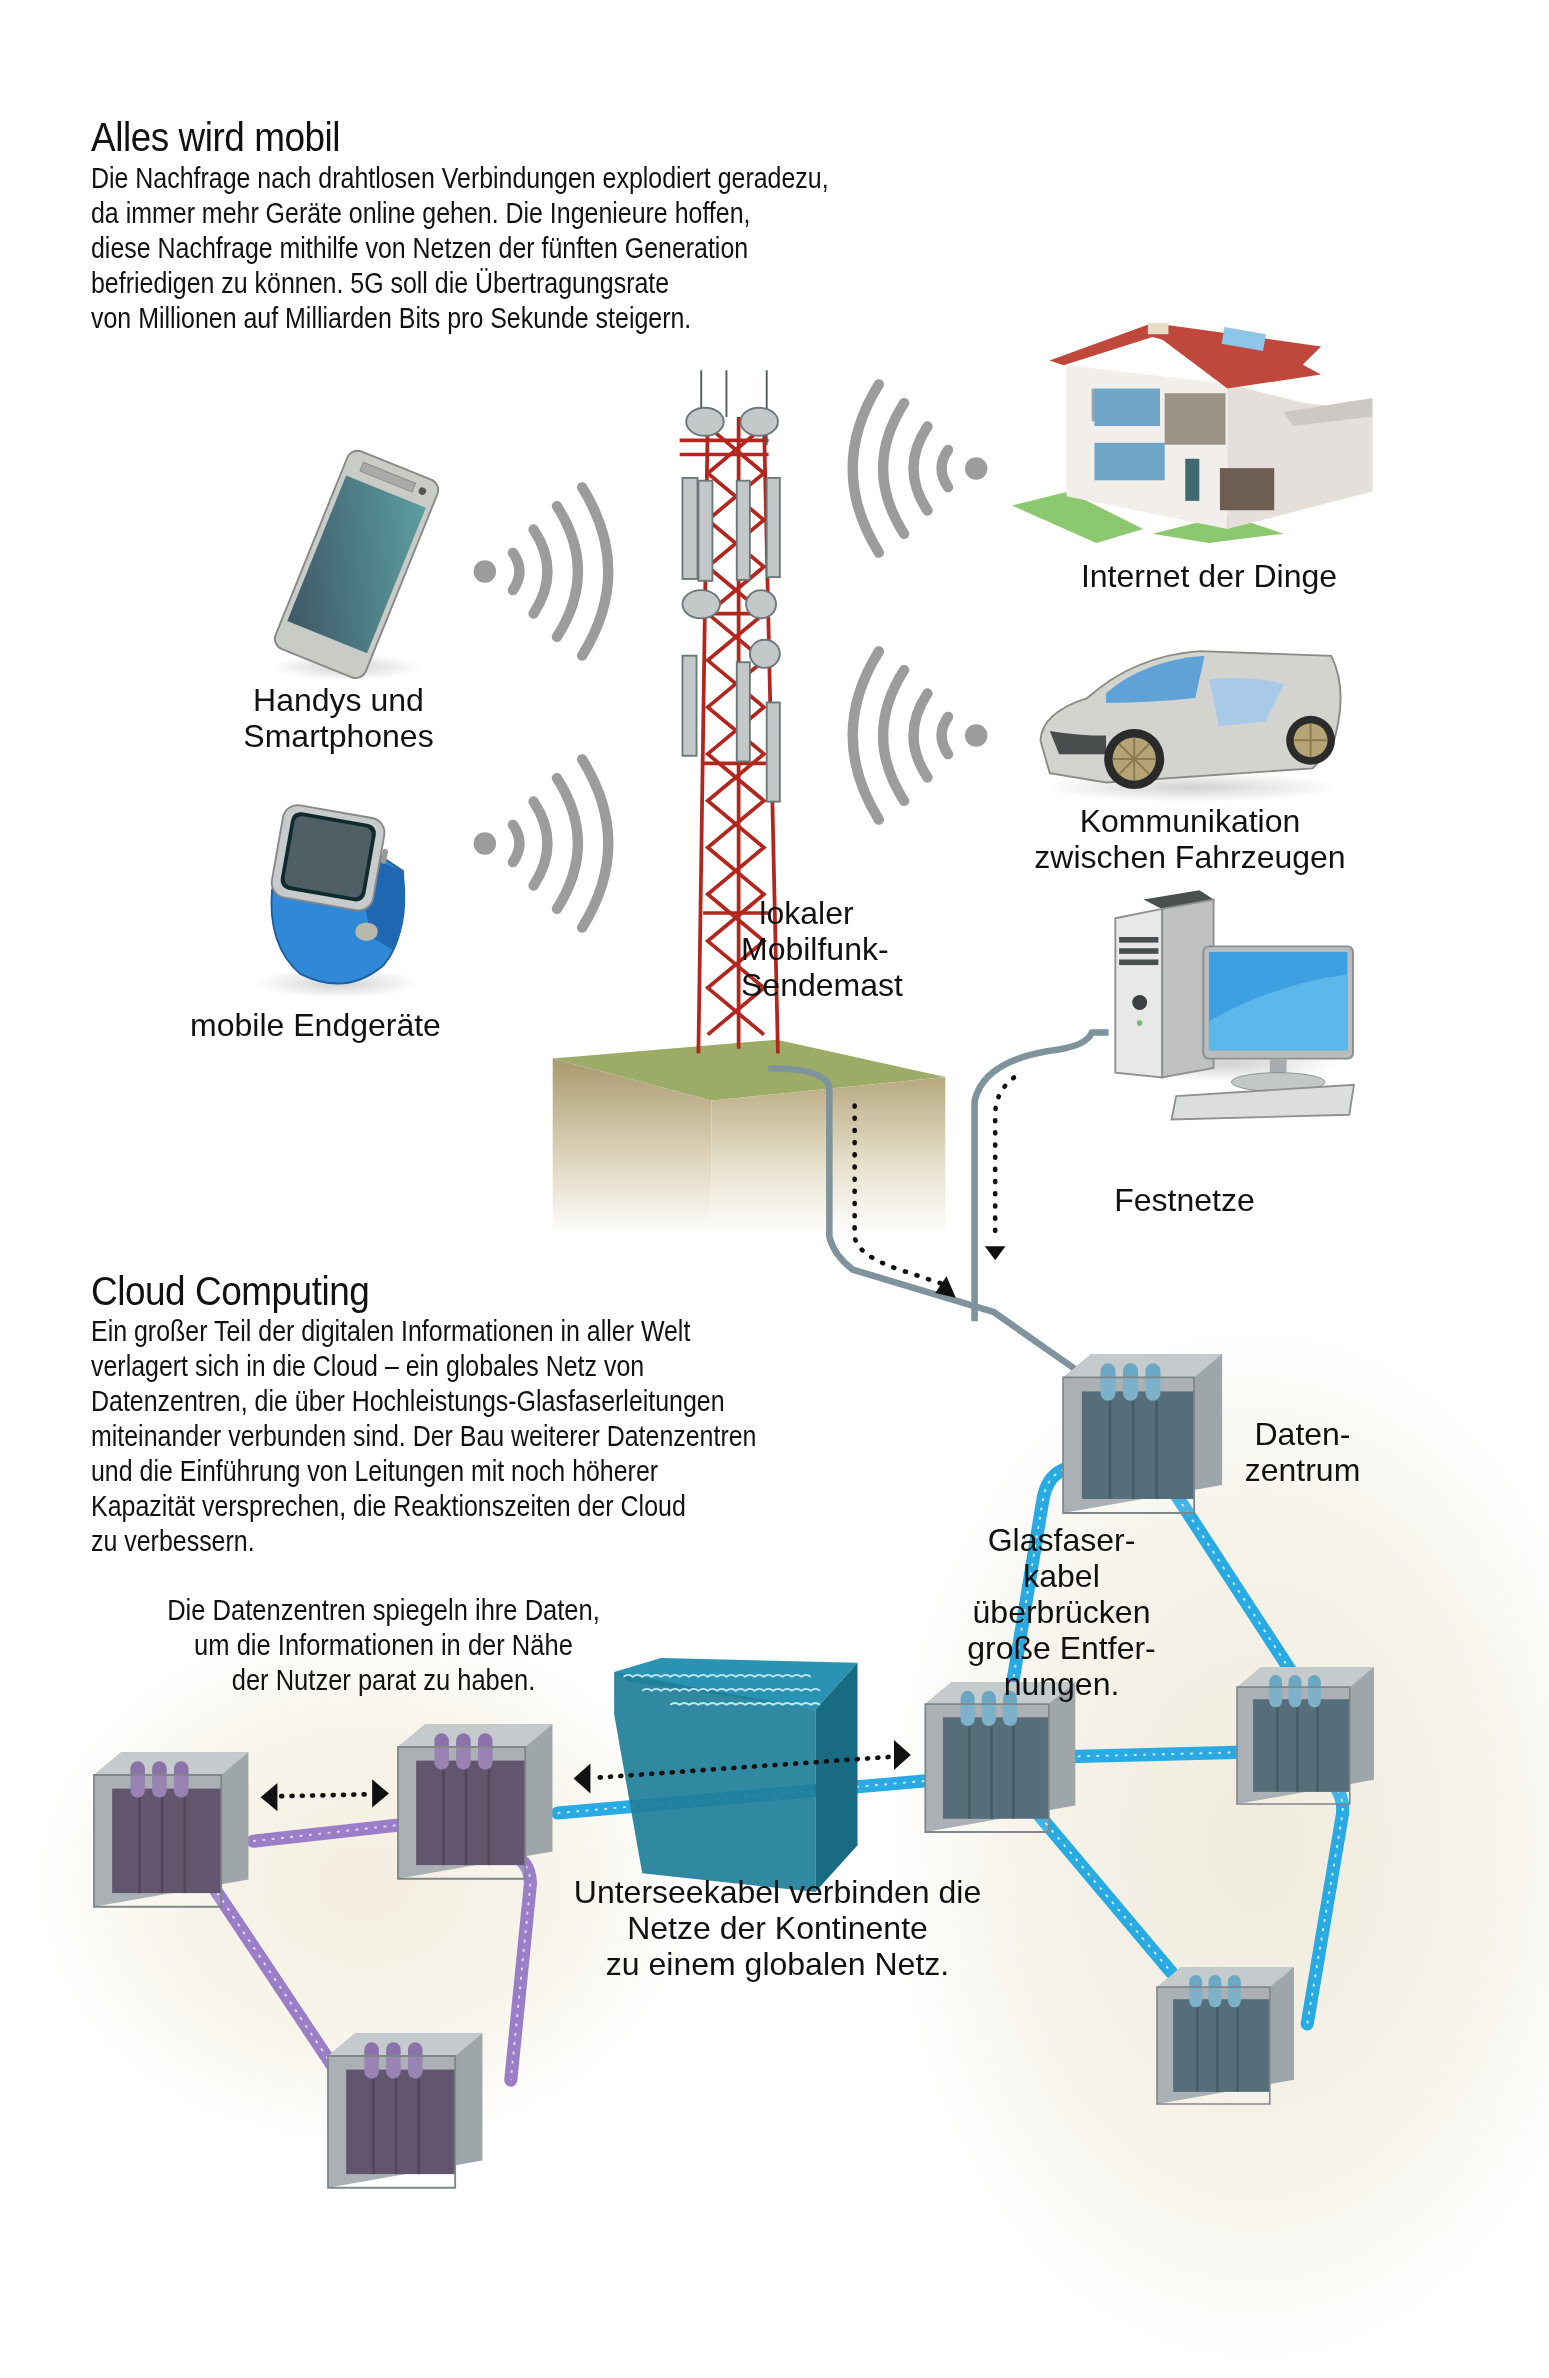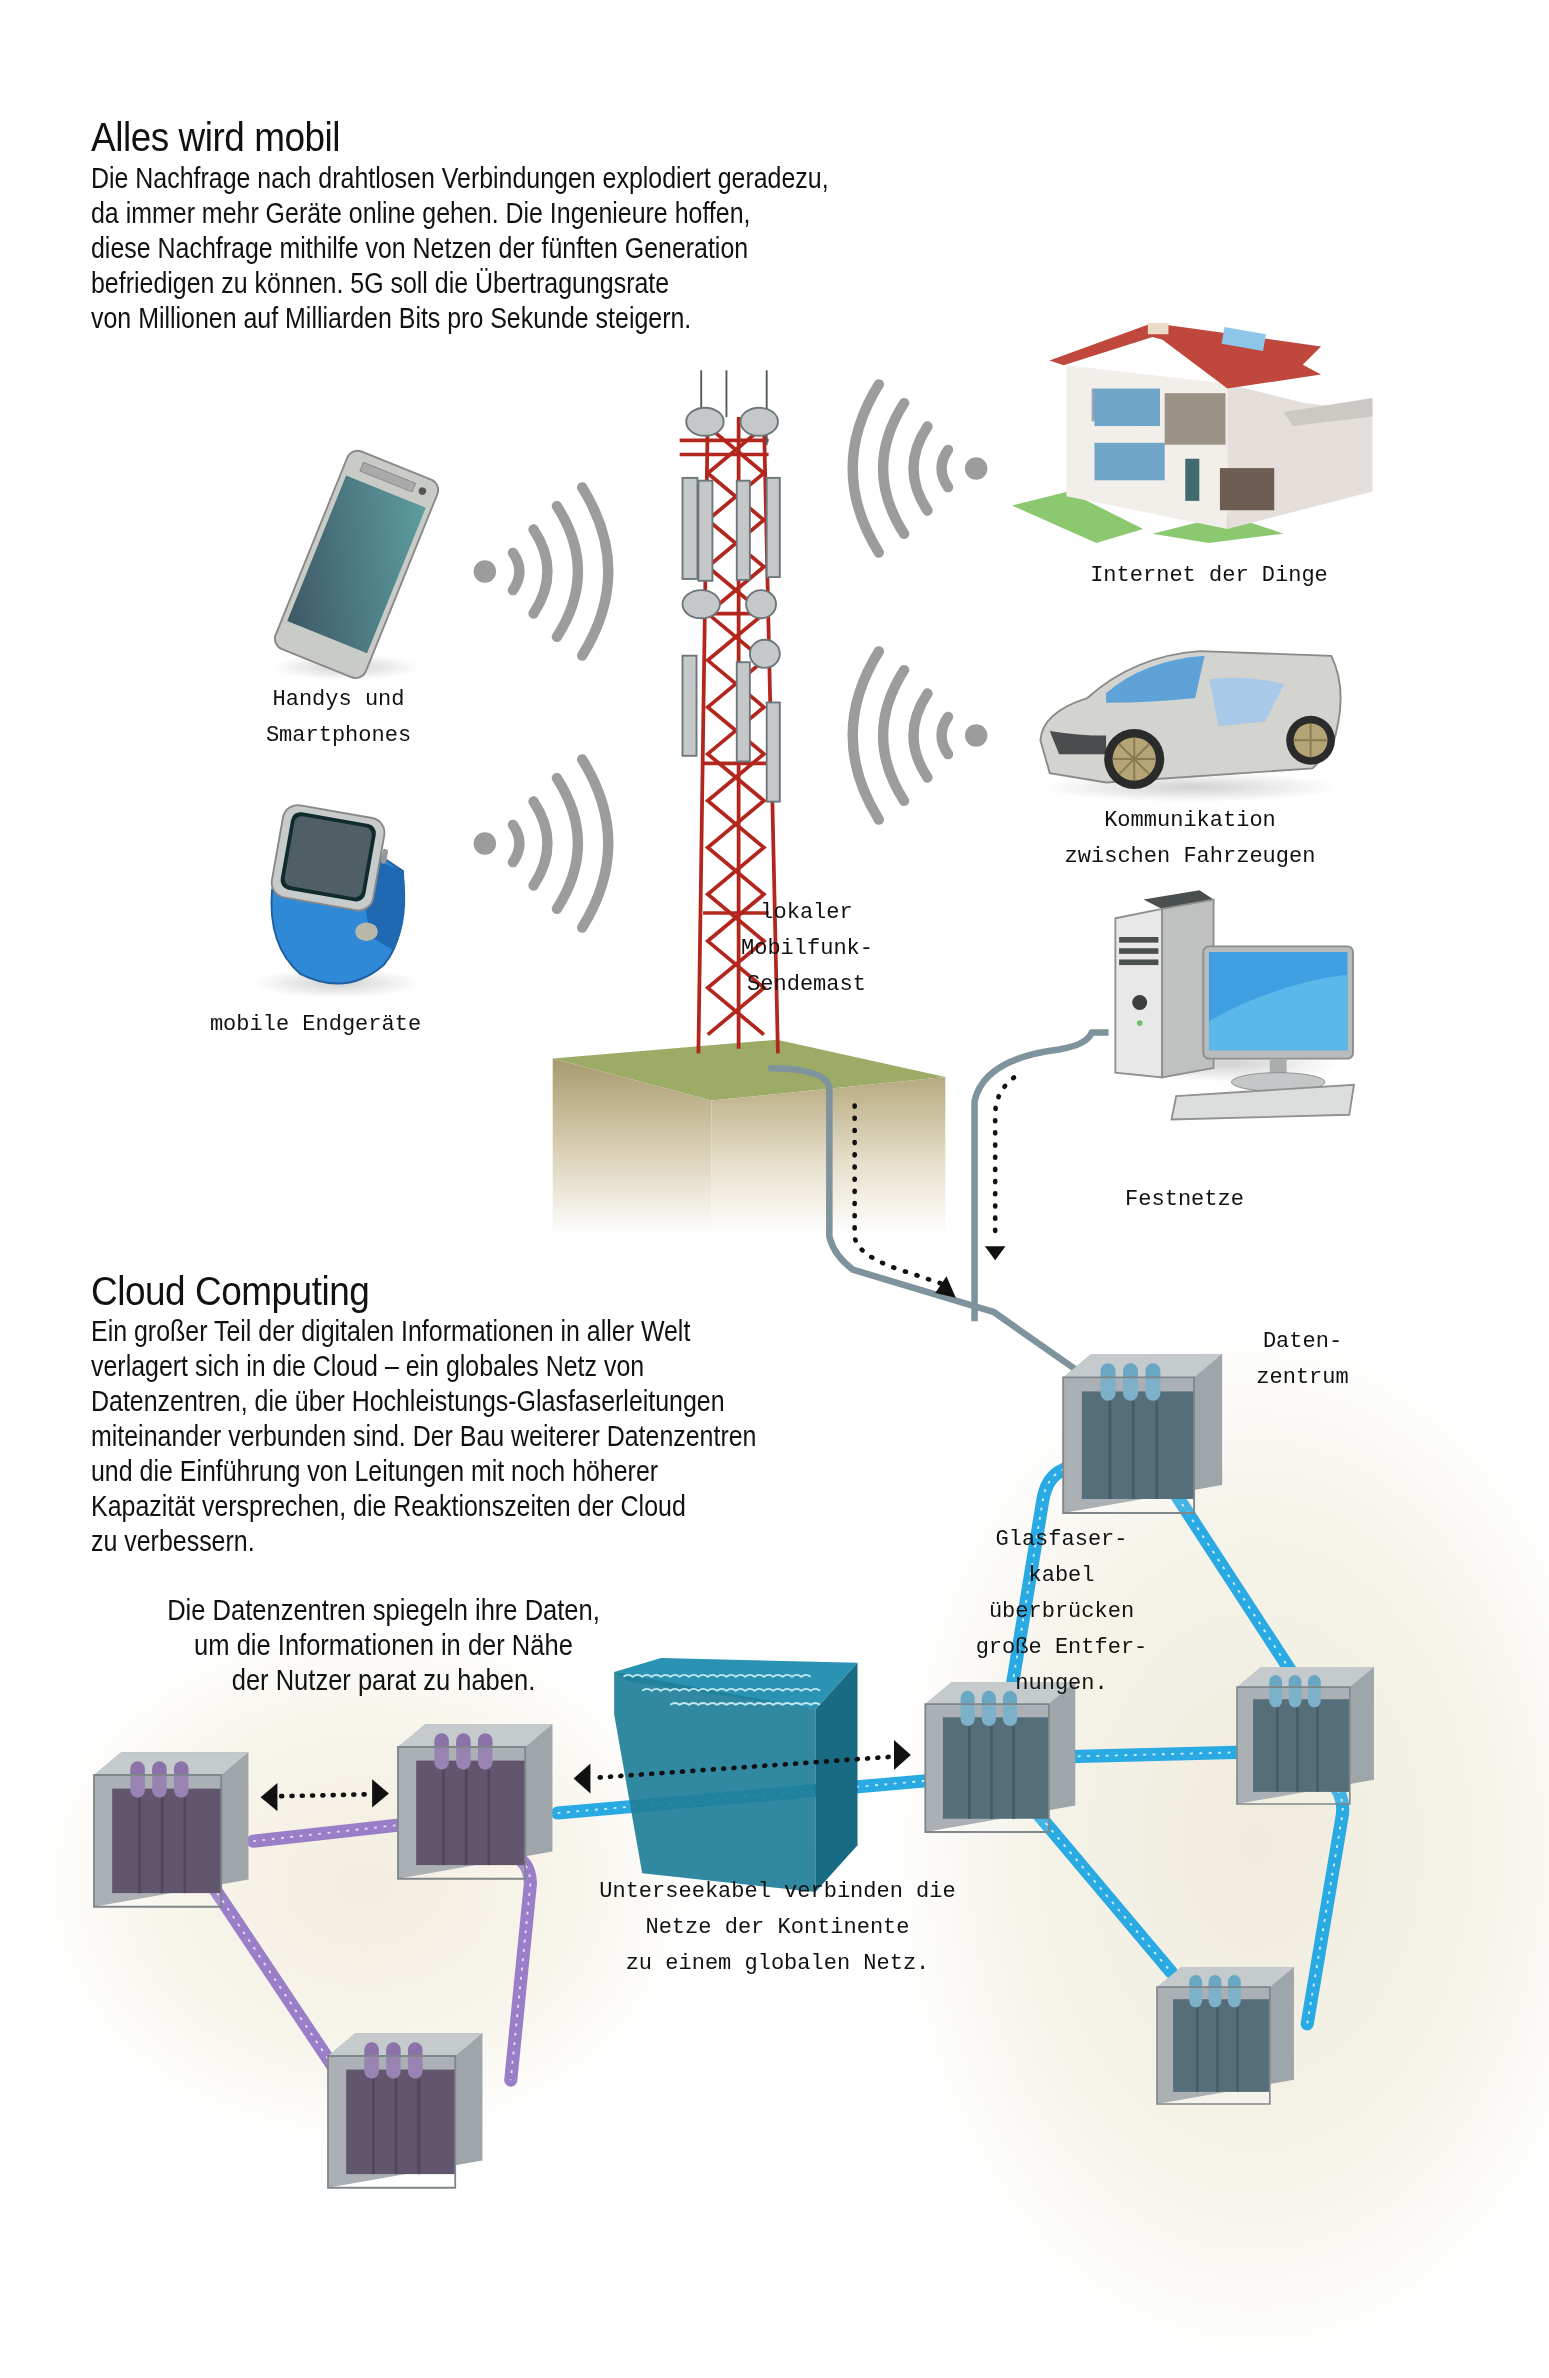--- a/index.html
+++ b/index.html
@@ -1,21 +1,21 @@
 <!DOCTYPE html>
 <html style="font-size:15px"><head>
 <meta charset="utf-8">
 <style>
   html, body { margin:0; padding:0; }
   body { width:1550px; height:2379px; position:relative; overflow:hidden; background:#ffffff; font-family:"DejaVu Sans Condensed","DejaVu Sans", sans-serif; color:#111; }
   .bgglow { position:absolute; border-radius:50%; pointer-events:none; }
   .abs { position:absolute; }
   .h1 { font-family:"Liberation Sans", sans-serif; font-size:41px; font-weight:normal; letter-spacing:-0.5px; line-height:47px; transform:scaleX(0.9); transform-origin:left top; }
   .body-text { font-family:"Liberation Sans", sans-serif; font-size:29px; line-height:35px; transform:scaleX(0.86); transform-origin:left top; white-space:pre; }
-  .label { font-family:Liberation Mono, monospace; font-size:22px; line-height:36px; text-align:center; white-space:pre; }
+  .label { font-family:Liberation Sans, sans-serif; font-size:32px; line-height:36px; text-align:center; white-space:pre; }
   .label-c { font-family:"Liberation Sans", sans-serif; font-size:29px; line-height:35px; text-align:center; white-space:pre; }
   svg { position:absolute; overflow:visible; }
 </style>
 </head>
 <body>
 
 <div class="bgglow" style="left:890px;top:1330px;width:731px;height:1031px;background:radial-gradient(ellipse at center,#efebdd 0%,#f6f3ea 45%,rgba(255,255,255,0) 72%);"></div>
 <div class="bgglow" style="left:37px;top:1621px;width:656px;height:525px;background:radial-gradient(ellipse at center,#f3eee0 0%,#f8f5ec 45%,rgba(255,255,255,0) 72%);"></div>
 
 <div class="abs h1" style="left:91px;top:114px;">Alles wird mobil</div>
@@ -386,21 +386,21 @@
 
 <div class="abs h1" style="left:91px;top:1268px;">Cloud Computing</div>
 <div class="abs body-text" style="left:91px;top:1314px;">Ein großer Teil der digitalen Informationen in aller Welt
 verlagert sich in die Cloud – ein globales Netz von
 Datenzentren, die über Hochleistungs-Glasfaserleitungen
 miteinander verbunden sind. Der Bau weiterer Datenzentren
 und die Einführung von Leitungen mit noch höherer
 Kapazität versprechen, die Reaktionszeiten der Cloud
 zu verbessern.</div>
 
-<div class="abs label" style="left:1232px;top:1324px;width:141px;">Daten-
+<div class="abs label" style="left:1232px;top:1416px;width:141px;">Daten-
 zentrum</div>
 <div class="abs label" style="left:963px;top:1522px;width:197px;">Glasfaser-
 kabel
 überbrücken
 große Entfer-
 nungen.</div>
 <div class="abs label-c" style="left:112px;top:1593px;width:543px;transform:scaleX(0.88);transform-origin:center top;">Die Datenzentren spiegeln ihre Daten,
 um die Informationen in der Nähe
 der Nutzer parat zu haben.</div>
 <div class="abs label" style="left:562px;top:1874px;width:431px;">Unterseekabel verbinden die

